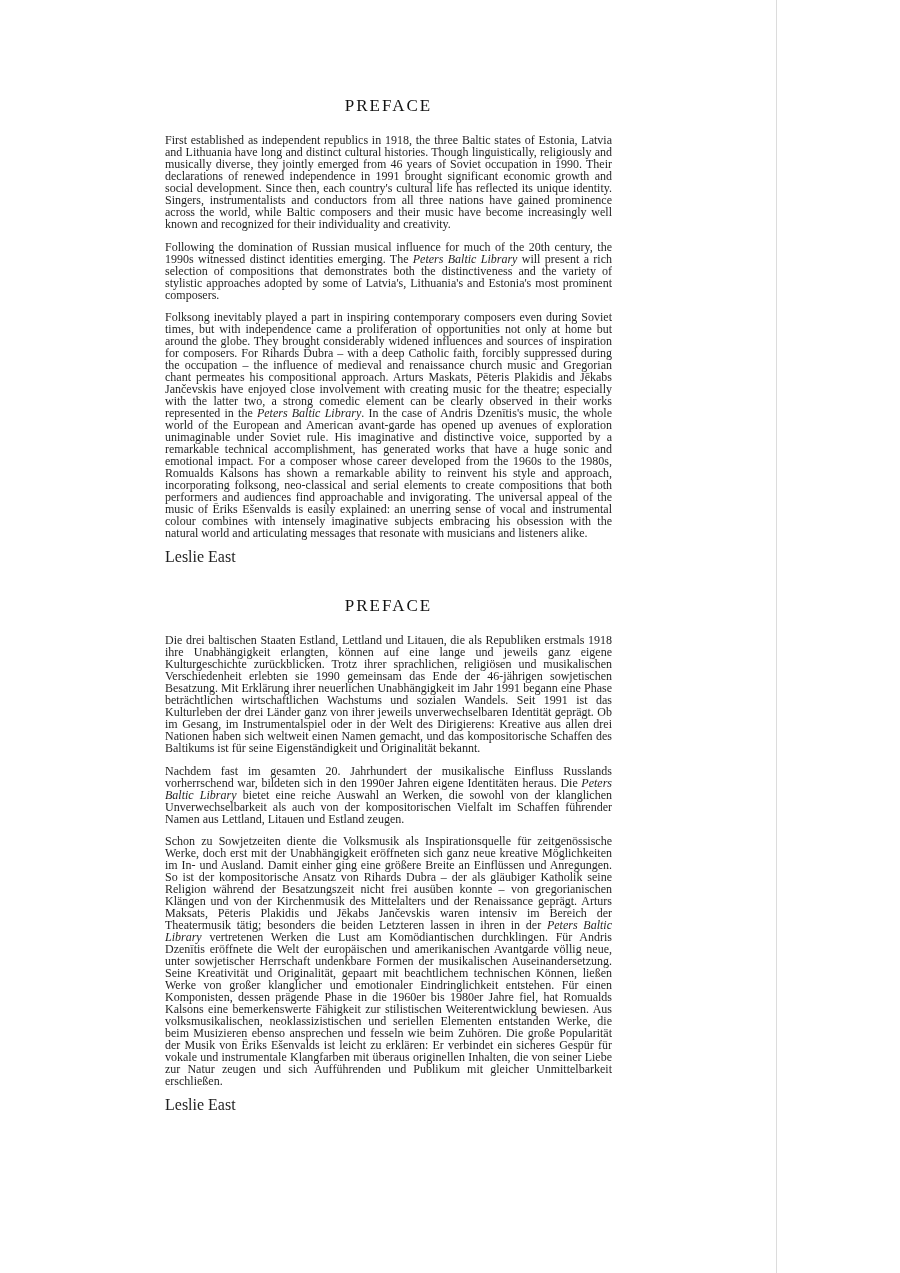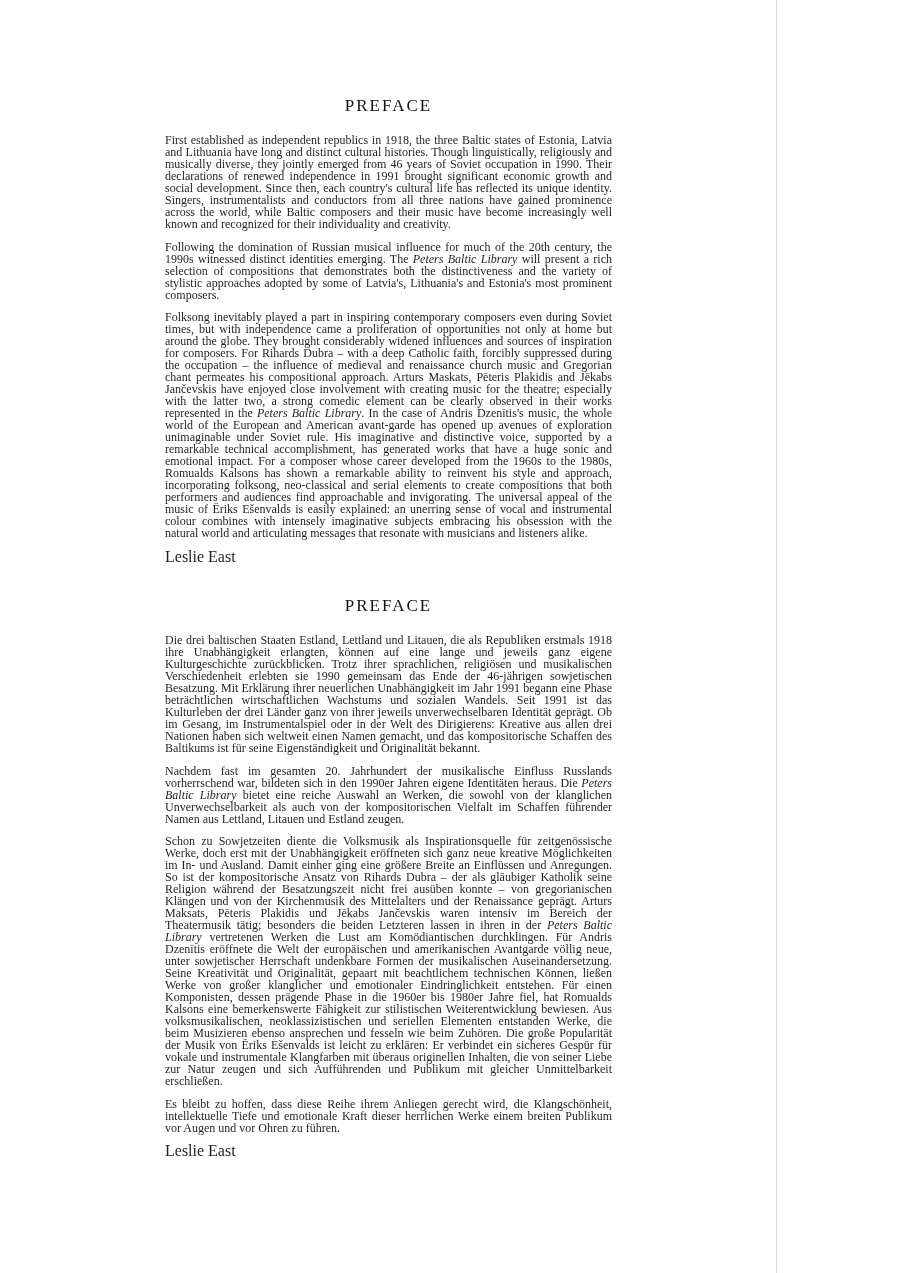--- a/index.html
+++ b/index.html
@@ -51,17 +51,16 @@
     <p class="para"><span>Following the domination of Russian musical influence for much of the 20th century, the 1990s witnessed distinct identities emerging. The </span><span class="em">Peters Baltic Library</span><span> will present a rich selection of compositions that demonstrates both the distinctiveness and the variety of stylistic approaches adopted by some of Latvia's, Lithuania's and Estonia's most prominent composers.</span></p>
     <p class="para"><span>Folksong inevitably played a part in inspiring contemporary composers even during Soviet times, but with independence came a proliferation of opportunities not only at home but around the globe. They brought considerably widened influences and sources of inspiration for composers. For Rihards Dubra – with a deep Catholic faith, forcibly suppressed during the occupation – the influence of medieval and renaissance church music and Gregorian chant permeates his compositional approach. Arturs Maskats, Pēteris Plakidis and Jēkabs Jančevskis have enjoyed close involvement with creating music for the theatre; especially with the latter two, a strong comedic element can be clearly observed in their works represented in the </span><span class="em">Peters Baltic Library</span><span>. In the case of Andris Dzenītis's music, the whole world of the European and American avant-garde has opened up avenues of exploration unimaginable under Soviet rule. His imaginative and distinctive voice, supported by a remarkable technical accomplishment, has generated works that have a huge sonic and emotional impact. For a composer whose career developed from the 1960s to the 1980s, Romualds Kalsons has shown a remarkable ability to reinvent his style and approach, incorporating folksong, neo-classical and serial elements to create compositions that both performers and audiences find approachable and invigorating. The universal appeal of the music of Ēriks Ešenvalds is easily explained: an unerring sense of vocal and instrumental colour combines with intensely imaginative subjects embracing his obsession with the natural world and articulating messages that resonate with musicians and listeners alike.</span></p>
     <p class="sig">Leslie East</p>
   </section>
 
   <section class="vorwort-section">
     <h1 class="section-title">PREFACE</h1>
     <p class="para"><span>Die drei baltischen Staaten Estland, Lettland und Litauen, die als Republiken erstmals 1918 ihre Unabhängigkeit erlangten, können auf eine lange und jeweils ganz eigene Kulturgeschichte zurückblicken. Trotz ihrer sprachlichen, religiösen und musikalischen Verschiedenheit erlebten sie 1990 gemeinsam das Ende der 46-jährigen sowjetischen Besatzung. Mit Erklärung ihrer neuerlichen Unabhängigkeit im Jahr 1991 begann eine Phase beträchtlichen wirtschaftlichen Wachstums und sozialen Wandels. Seit 1991 ist das Kulturleben der drei Länder ganz von ihrer jeweils unverwechselbaren Identität geprägt. Ob im Gesang, im Instrumentalspiel oder in der Welt des Dirigierens: Kreative aus allen drei Nationen haben sich weltweit einen Namen gemacht, und das kompositorische Schaffen des Baltikums ist für seine Eigenständigkeit und Originalität bekannt.</span></p>
     <p class="para"><span>Nachdem fast im gesamten 20. Jahrhundert der musikalische Einfluss Russlands vorherrschend war, bildeten sich in den 1990er Jahren eigene Identitäten heraus. Die </span><span class="em">Peters Baltic Library</span><span> bietet eine reiche Auswahl an Werken, die sowohl von der klanglichen Unverwechselbarkeit als auch von der kompositorischen Vielfalt im Schaffen führender Namen aus Lettland, Litauen und Estland zeugen.</span></p>
     <p class="para"><span>Schon zu Sowjetzeiten diente die Volksmusik als Inspirationsquelle für zeitgenössische Werke, doch erst mit der Unabhängigkeit eröffneten sich ganz neue kreative Möglichkeiten im In- und Ausland. Damit einher ging eine größere Breite an Einflüssen und Anregungen. So ist der kompositorische Ansatz von Rihards Dubra – der als gläubiger Katholik seine Religion während der Besatzungszeit nicht frei ausüben konnte – von gregorianischen Klängen und von der Kirchenmusik des Mittelalters und der Renaissance geprägt. Arturs Maksats, Pēteris Plakidis und Jēkabs Jančevskis waren intensiv im Bereich der Theatermusik tätig; besonders die beiden Letzteren lassen in ihren in der </span><span class="em">Peters Baltic Library</span><span> vertretenen Werken die Lust am Komödiantischen durchklingen. Für Andris Dzenītis eröffnete die Welt der europäischen und amerikanischen Avantgarde völlig neue, unter sowjetischer Herrschaft undenkbare Formen der musikalischen Auseinandersetzung. Seine Kreativität und Originalität, gepaart mit beachtlichem technischen Können, ließen Werke von großer klanglicher und emotionaler Eindringlichkeit entstehen. Für einen Komponisten, dessen prägende Phase in die 1960er bis 1980er Jahre fiel, hat Romualds Kalsons eine bemerkenswerte Fähigkeit zur stilistischen Weiterentwicklung bewiesen. Aus volksmusikalischen, neoklassizistischen und seriellen Elementen entstanden Werke, die beim Musizieren ebenso ansprechen und fesseln wie beim Zuhören. Die große Popularität der Musik von Ēriks Ešenvalds ist leicht zu erklären: Er verbindet ein sicheres Gespür für vokale und instrumentale Klangfarben mit überaus originellen Inhalten, die von seiner Liebe zur Natur zeugen und sich Aufführenden und Publikum mit gleicher Unmittelbarkeit erschließen.</span></p>
-    <p class="para"><span>Es bleibt zu hoffen, dass diese Reihe ihrem Anliegen gerecht wird, die Klangschönheit, intellektuelle Tiefe und emotionale Kraft dieser herrlichen Werke einem breiten Publikum vor Augen und vor Ohren zu führen.</span></p>
     <p class="sig">Leslie East</p>
   </section>
 
 </div>
 
 </body></html>

